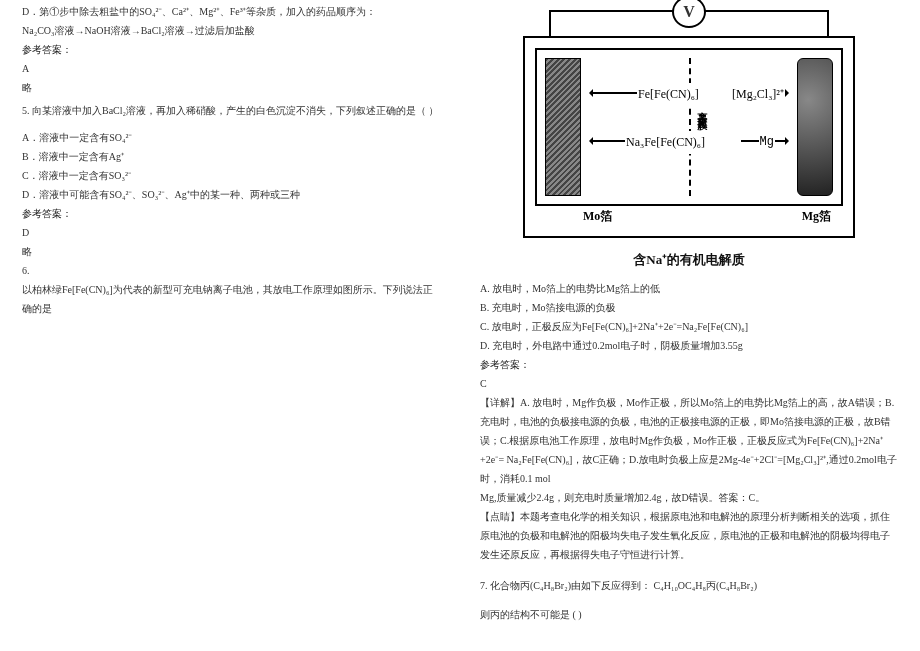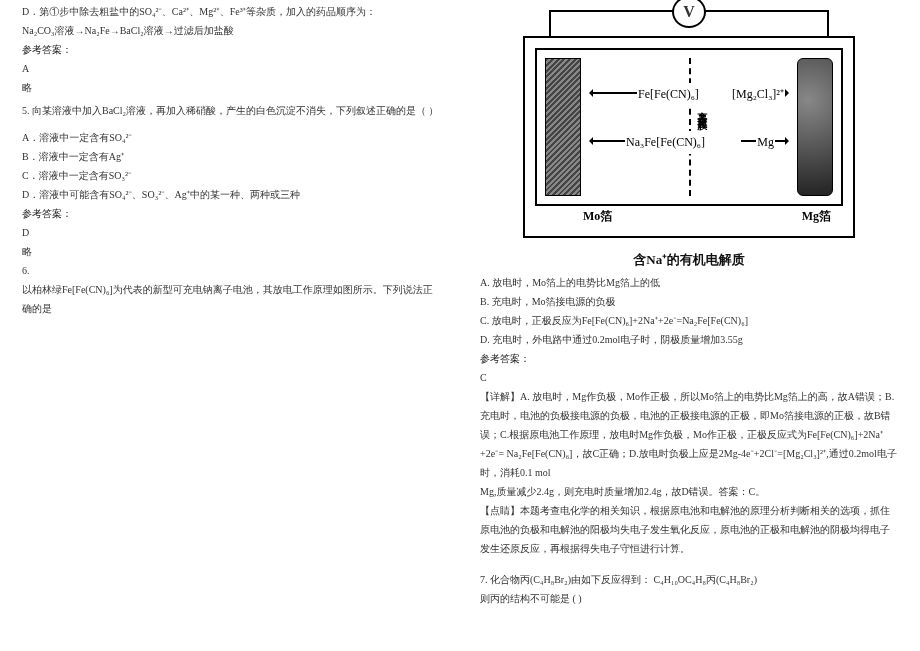--- a/index.html
+++ b/index.html
@@ -116,30 +116,31 @@
   .foil-label {
     position: absolute;
     bottom: 8px;
     font-size: 12px; font-weight: 700; color:#000;
   }
   .foil-left { left: 22px; margin-left: 36px; }
   .foil-right { right: 22px; }
   .electrolyte {
     text-align: center;
     font-size: 13px; font-weight: 700; color: #111;
+    margin-bottom: 6px;
   }
 </style>
 </head>
 <body>
 
 <div class="page">
 
   <div class="col left">
     <div>D．第①步中除去粗盐中的SO₄²⁻、Ca²⁺、Mg²⁺、Fe³⁺等杂质，加入的药品顺序为：</div>
-    <div>Na₂CO₃溶液→Na₂Fe→BaCl₂溶液→过滤后加盐酸</div>
+    <div>Na₂CO₃溶液→NaOH溶液→BaCl₂溶液→过滤后加盐酸</div>
     <div class="bold">参考答案：</div>
     <div>A</div>
     <div>略</div>
 
     <div style="margin-top:4px;">5. 向某溶液中加入BaCl₂溶液，再加入稀硝酸，产生的白色沉淀不消失，下列叙述正确的是（    ）</div>
     <div style="margin-top:8px;">A．溶液中一定含有SO₄²⁻</div>
     <div>B．溶液中一定含有Ag⁺</div>
     <div>C．溶液中一定含有SO₃²⁻</div>
     <div>D．溶液中可能含有SO₄²⁻、SO₃²⁻、Ag⁺中的某一种、两种或三种</div>
     <div class="bold">参考答案：</div>
@@ -167,21 +168,21 @@
           <div class="mem-label">离子交换膜</div>
 
           <div class="arrow-left"></div>
           <div class="arrow-right"></div>
           <div class="arrow-left arrow-lo"></div>
           <div class="arrow-right arrow-lo"></div>
 
           <div class="fig-label" style="top:33px; left:100px;">Fe[Fe(CN)₆]</div>
           <div class="fig-label" style="top:33px; right:56px;">[Mg₂Cl₃]²⁺</div>
           <div class="fig-label" style="top:81px; left:88px;">Na₃Fe[Fe(CN)₆]</div>
-          <div class="fig-label" style="top:81px; right:66px;">Mg</div>
+          <div class="fig-label" style="top:81px; right:66px;font-family:Liberation Mono, monospace;">Mg</div>
         </div>
         <div class="foil-label foil-left">Mo箔</div>
         <div class="foil-label foil-right">Mg箔</div>
       </div>
     </div>
     <div class="electrolyte">含Na⁺的有机电解质</div>
 
     <div>A. 放电时，Mo箔上的电势比Mg箔上的低</div>
     <div>B. 充电时，Mo箔接电源的负极</div>
     <div>C. 放电时，正极反应为Fe[Fe(CN)₆]+2Na⁺+2e⁻=Na₂Fe[Fe(CN)₆]</div>
@@ -189,15 +190,15 @@
     <div class="bold">参考答案：</div>
     <div>C</div>
     <span>【详解】A.</span>
     <div style="display:inline;">放电时，Mg作负极，Mo作正极，所以Mo箔上的电势比Mg箔上的高，故A错误；B.充电时，电池的负极接电源的负极，电池的正极接电源的正极，即Mo箔接电源的正极，故B错误；C.根据原电池工作原理，放电时Mg作负极，Mo作正极，正极反应式为Fe[Fe(CN)₆]+2Na⁺ +2e⁻= Na₂Fe[Fe(CN)₆]，故C正确；D.放电时负极上应是2Mg-4e⁻+2Cl⁻=[Mg₂Cl₃]²⁺,通过0.2mol电子时，消耗0.1 mol</div>
     <div>Mg,质量减少2.4g，则充电时质量增加2.4g，故D错误。答案：C。</div>
     <div>
       <span>【点睛】</span><span>本题考查电化学的相关知识，根据原电池和电解池的原理分析判断相关的选项，抓住原电池的负极和电解池的阳极均失电子发生氧化反应，原电池的正极和电解池的阴极均得电子发生还原反应，再根据得失电子守恒进行计算。</span>
     </div>
 
     <div style="margin-top:12px;">7. 化合物丙(C₄H₈Br₂)由如下反应得到：  C₄H₁₀OC₄H₈丙(C₄H₈Br₂)</div>
-    <div style="">则丙的结构不可能是         (      )</div>
+    <div style="margin-top:10px;">则丙的结构不可能是         (      )</div>
   </div>
 </div>
 
 </body></html>

